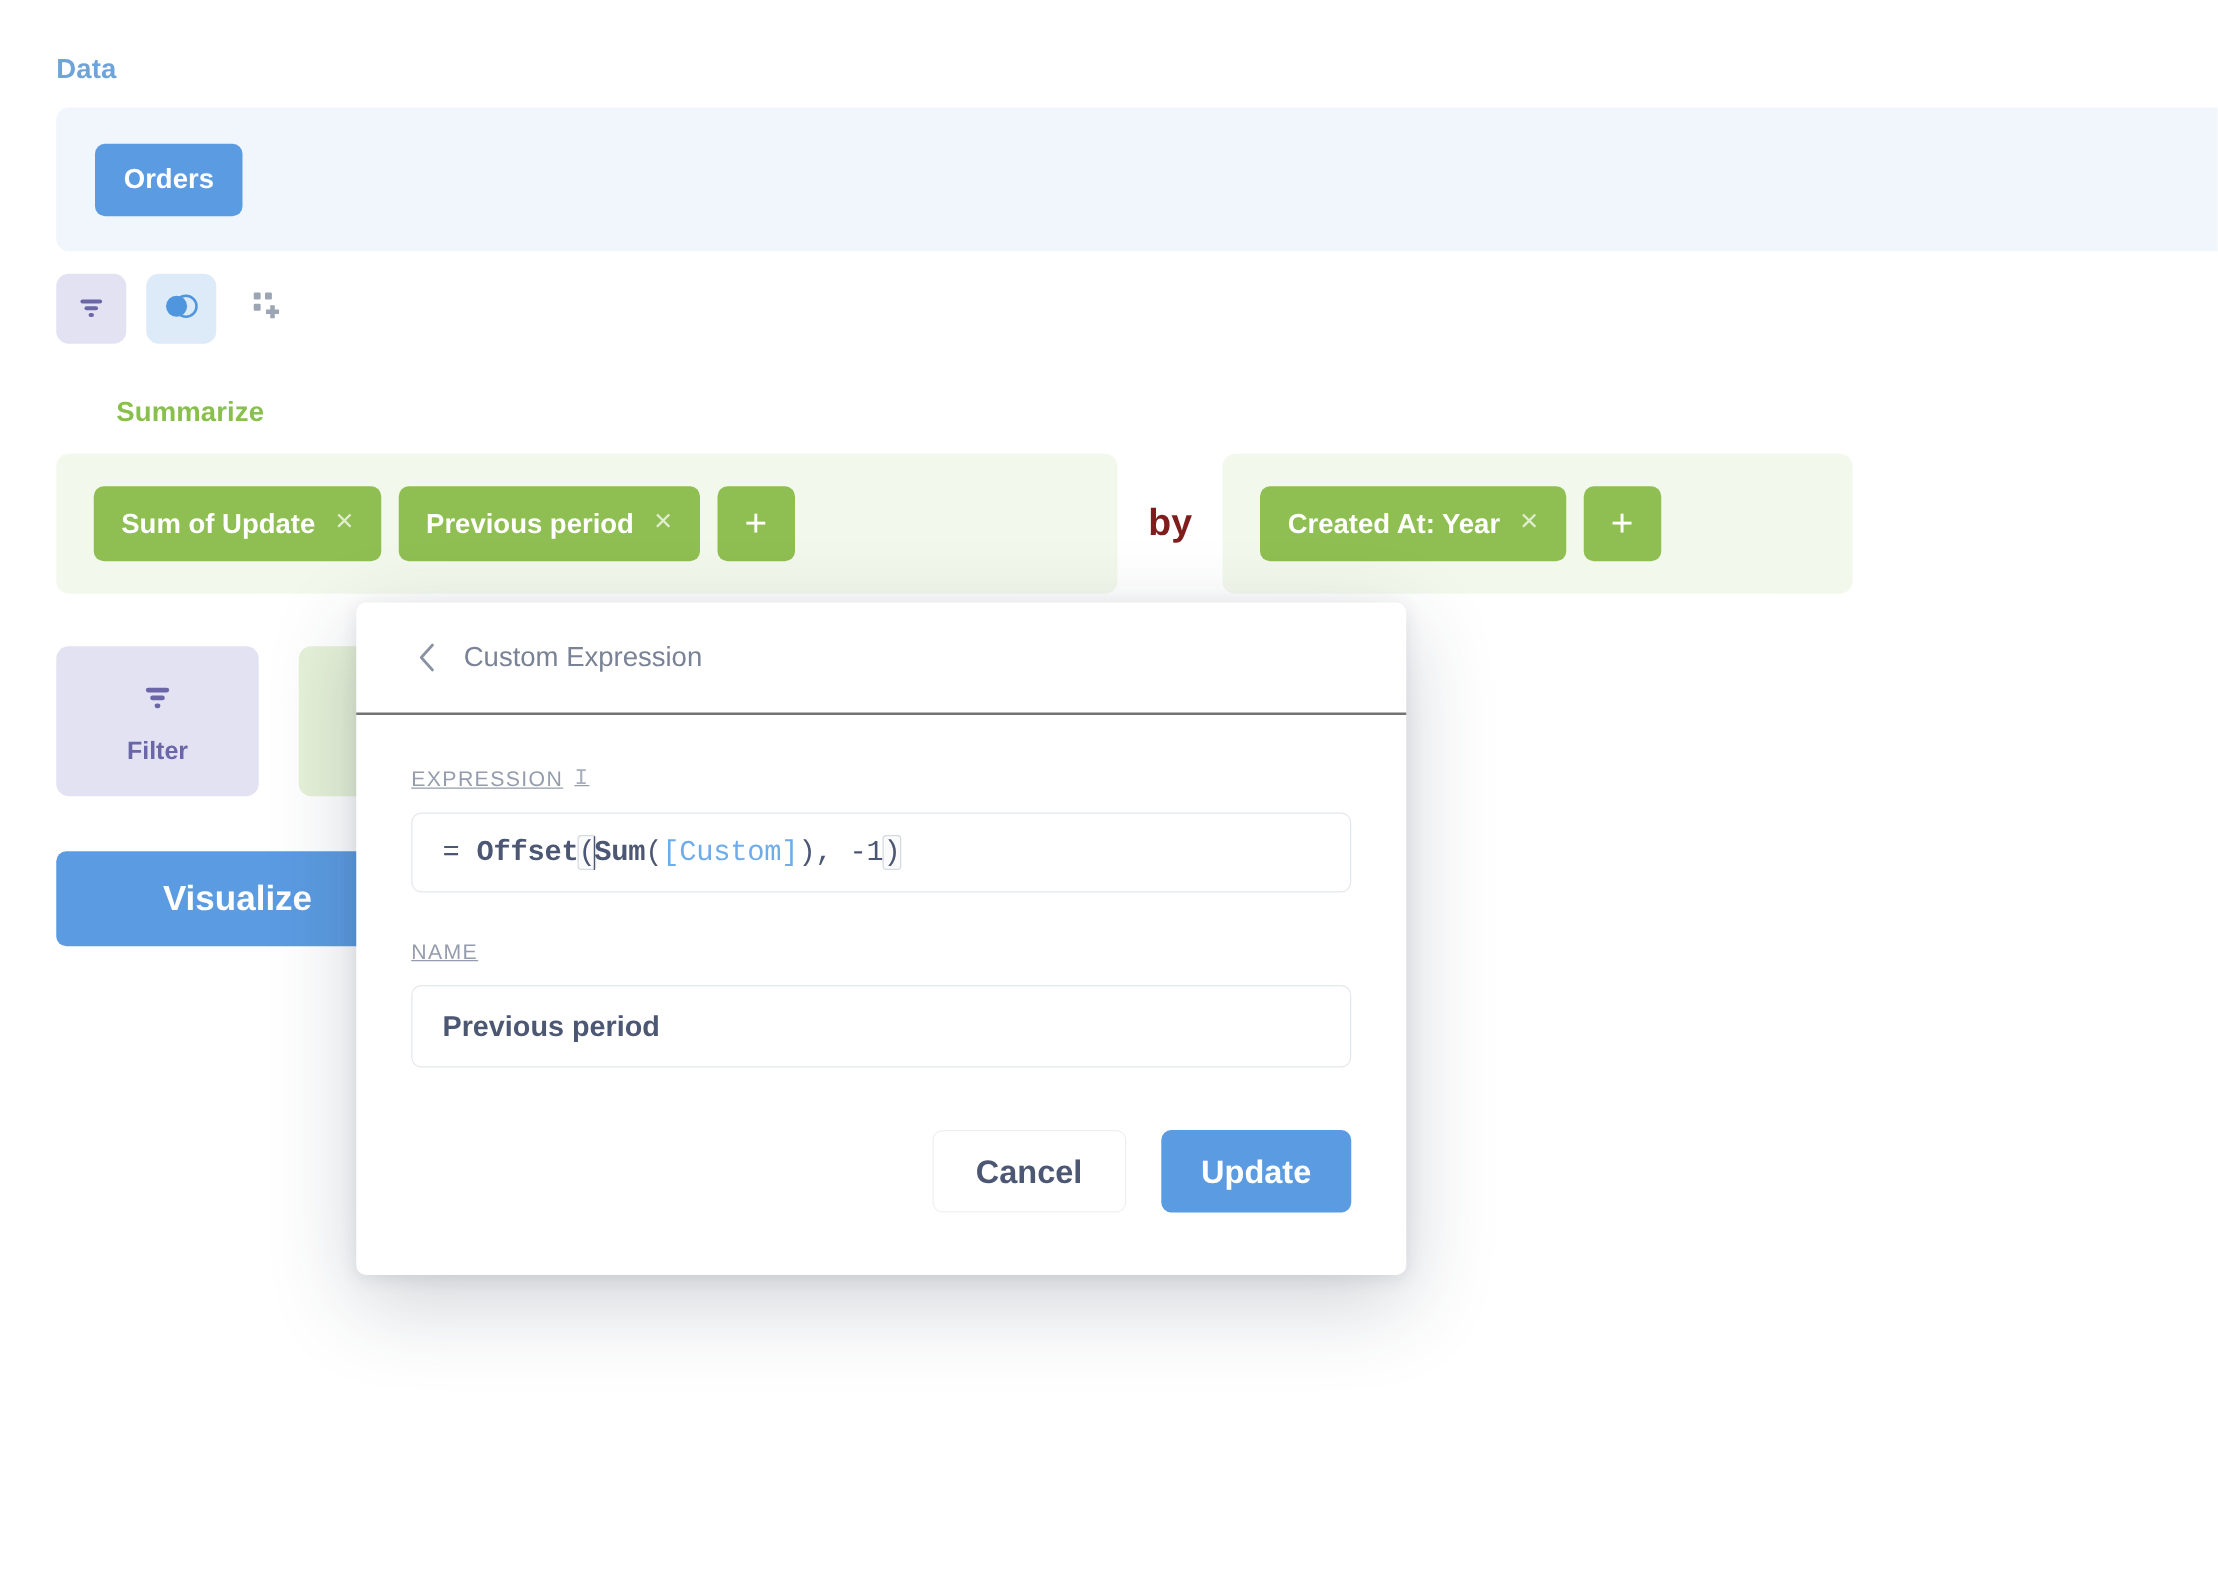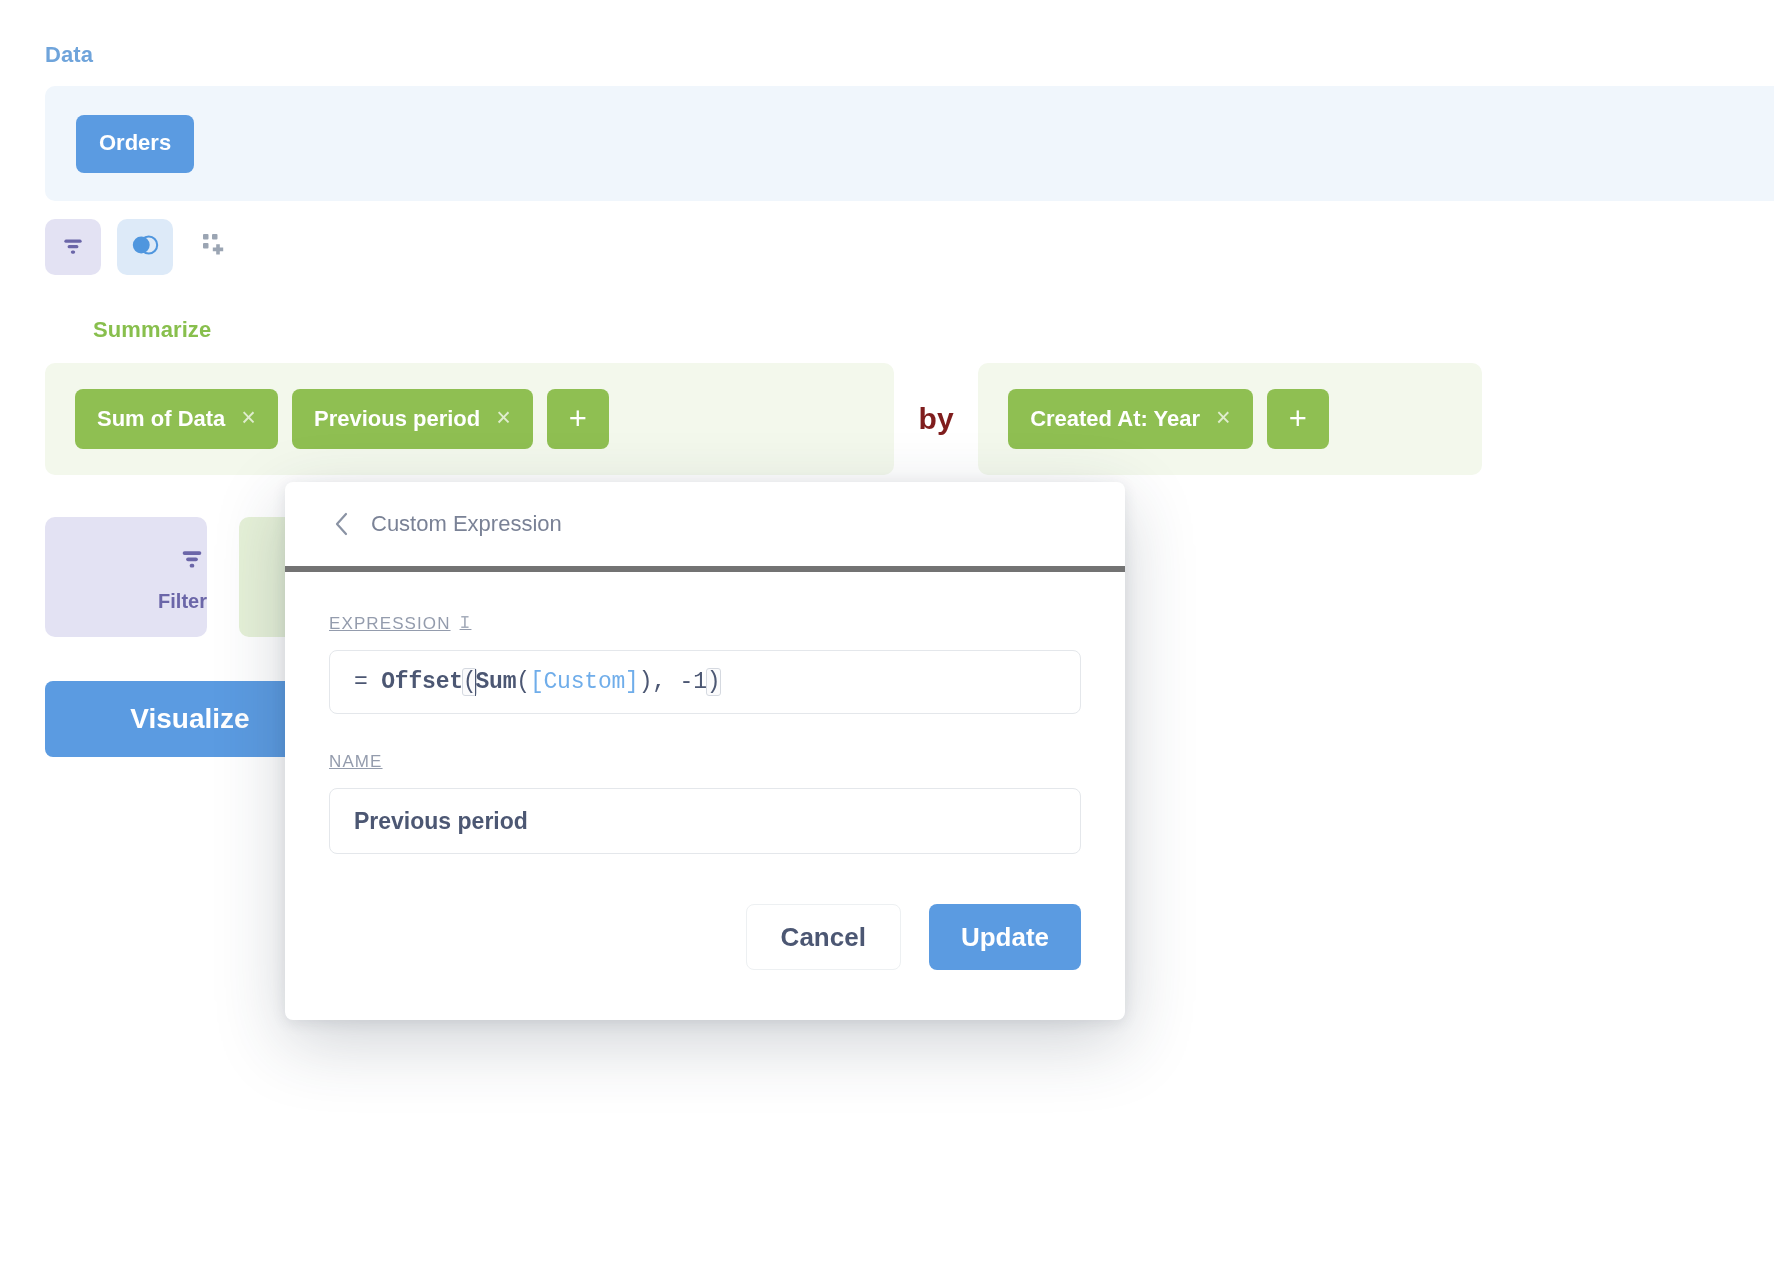--- a/index.html
+++ b/index.html
@@ -155,21 +155,21 @@
     display: flex;
     gap: 32px;
     align-items: flex-start;
   }
   .tile {
     width: 162px;
     height: 120px;
     border-radius: 10px;
     display: flex;
     flex-direction: column;
-    align-items: flex-end;
+    align-items: center;
     justify-content: center;
     gap: 16px;
     cursor: pointer;
     user-select: none;
   }
   .tile.filter { background: #E3E2F3; }
   .tile.summ   { background: #E6F1D8; }
   .tile.plain  { background: transparent; width: 230px; }
   .tile-label { font-size: 20px; font-weight: bold; line-height: 1; }
   .tile.filter .tile-label { color: #6B66A8; }
@@ -202,21 +202,21 @@
     border-radius: 8px;
     box-shadow: 0 22px 70px rgba(43,53,71,.22), 0 3px 14px rgba(43,53,71,.10);
     z-index: 50;
   }
   .modal-header {
     height: 90px;
     display: flex;
     align-items: center;
     gap: 16px;
     padding: 0 40px 0 44px;
-    border-bottom: 6px solid #737373;
+    border-bottom: 2px solid #737373;
   }
   .back-chevron {
     width: 26px; height: 26px;
     display: flex; align-items: center; justify-content: center;
     cursor: pointer;
     flex: none;
   }
   .modal-title {
     font-size: 22px;
     color: #7A8296;
@@ -364,21 +364,21 @@
       </div>
     </div>
 
     
     <div class="summ-wrap">
       <div class="section-title summ">Summarize</div>
 
       <div class="summ-row">
         <div class="summ-panel agg">
           <div class="chip-green">
-            <span>Sum of Data</span>
+            <span>Sum of Update</span>
             <span class="chip-x">×</span>
           </div>
           <div class="chip-green">
             <span>Previous period</span>
             <span class="chip-x">×</span>
           </div>
           <div class="chip-plus">+</div>
         </div>
 
         <div class="by-label">by</div>

